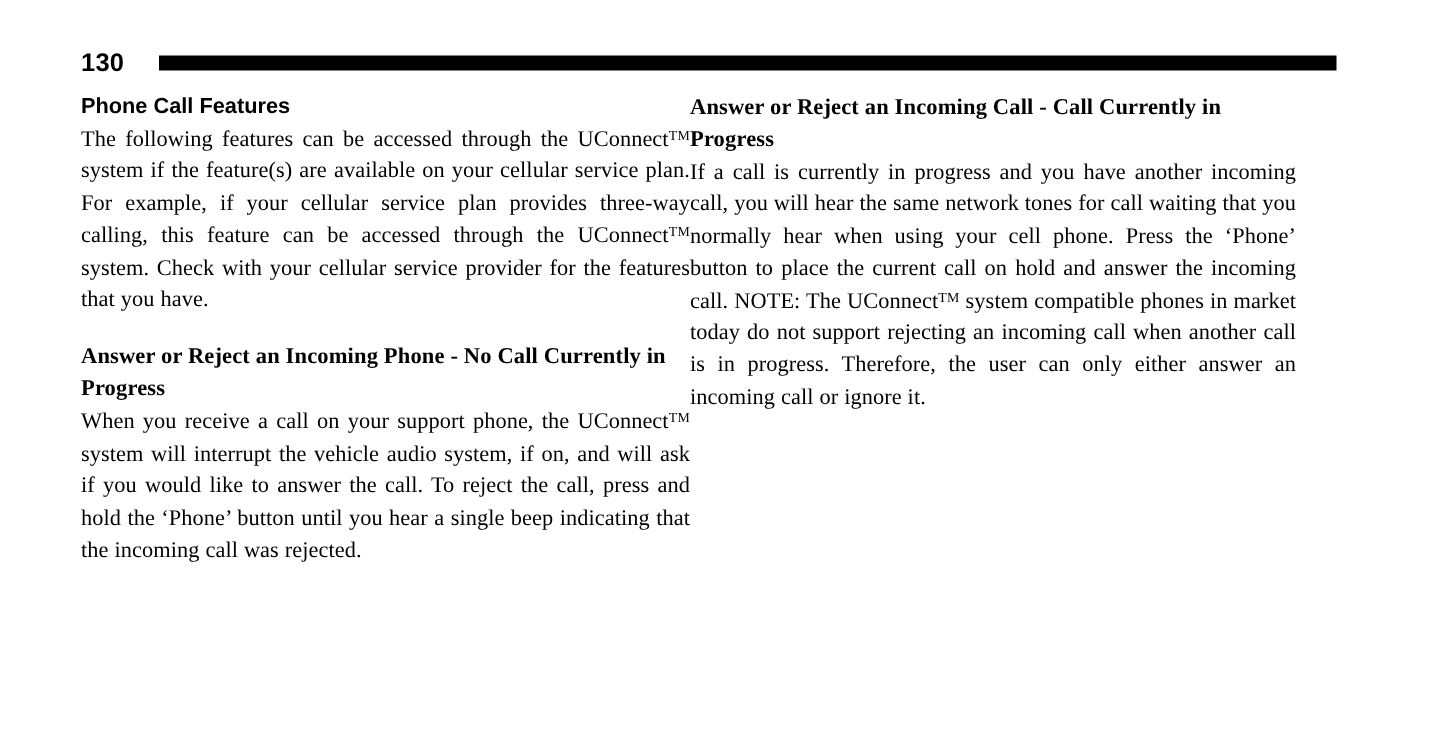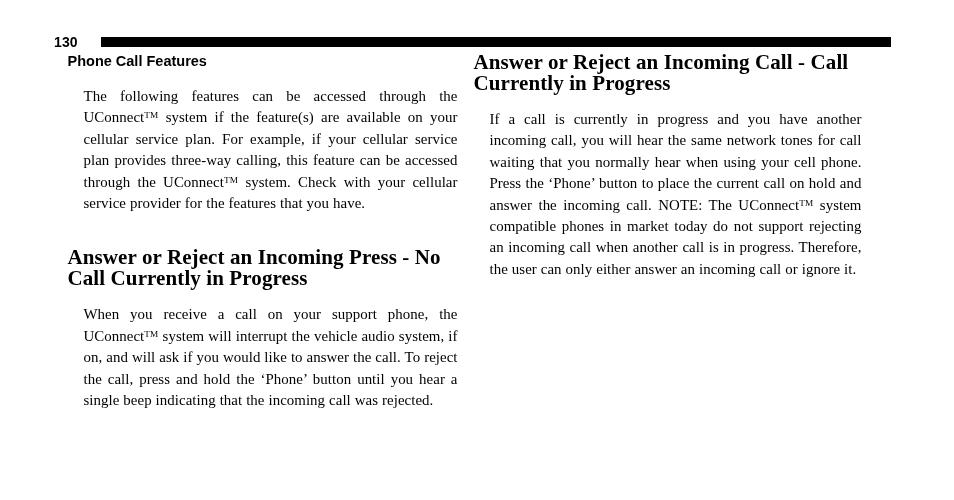--- a/index.html
+++ b/index.html
@@ -21,77 +21,77 @@
   .running-header {
     position: absolute;
     left: 54px;
     top: 34px;
     width: 837px;
     height: 16px;
     display: flex;
     align-items: center;
     font-family: "Liberation Sans", "DejaVu Sans", sans-serif;
     font-weight: bold;
-    font-size: 14px;
+    font-size: 17px;
     letter-spacing: 0.15px;
     text-align: center;
   }
   .running-header .page-number {
     margin-right: 12px;
   }
   .running-header .header-title {
     white-space: nowrap;
   }
   .header-rule {
     flex: 1 1 auto;
     height: 10px;
     background: #000000;
     margin-left: 11px;
   }
 
   
   .columns {
     position: absolute;
     left: 54px;
-    top: 52px;
+    top: 62px;
     width: 837px;
     height: 400px;
     display: flex;
-    justify-content: center;
+    justify-content: flex-start;
   }
   .column {
     width: 406px;
   }
   .column.right {
     width: 404px;
   }
 
   
   .h-sans {
     font-family: "Liberation Sans", "DejaVu Sans", sans-serif;
     font-weight: bold;
     font-size: 14.5px;
     line-height: 18px;
     margin: 0 0 3px 0;
     text-align: left;
   }
   .h-serif {
     font-family: "Liberation Serif", "DejaVu Serif", serif;
     font-weight: bold;
-    font-size: 21px;
+    font-size: 15px;
     line-height: 20.5px;
     margin: 0 0 2px 0;
     text-align: left;
     letter-spacing: 0.1px;
   }
   .para {
     font-family: "Liberation Serif", "DejaVu Serif", serif;
     font-size: 14.9px;
     line-height: 21.4px;
-    margin: 16px;
+    margin: 0;
     text-align: justify;
     text-justify: inter-word;
     letter-spacing: 0.05px;
     word-spacing: 0.2px;
   }
   .para.last-ragged {
     text-align: justify;
   }
   .block-gap {
     height: 17px;
@@ -114,21 +114,21 @@
 <div class="columns">
 
   <div class="column left">
 
     <h2 class="h-sans">Phone Call Features</h2>
 
     <p class="para"><span>The following features can be accessed through the UConnect</span><sup class="tm">TM</sup><span> system if the feature(s) are available on your cellular service plan. For example, if your cellular service plan provides three-way calling, this feature can be accessed through the UConnect</span><sup class="tm">TM</sup><span> system. Check with your cellular service provider for the features that you have.</span></p>
 
     <div class="block-gap"></div>
 
-    <h2 class="h-serif">Answer or Reject an Incoming Press - No Call Currently in Progress</h2>
+    <h2 class="h-serif">Answer or Reject an Incoming Phone - No Call Currently in Progress</h2>
 
     <p class="para"><span>When you receive a call on your support phone, the UConnect</span><sup class="tm">TM</sup><span> system will interrupt the vehicle audio system, if on, and will ask if you would like to answer the call. To reject the call, press and hold the ‘Phone’ button until you hear a single beep indicating that the incoming call was rejected.</span></p>
 
   </div>
 
   <div class="column right">
 
     <h2 class="h-serif">Answer or Reject an Incoming Call - Call Currently in Progress</h2>
 
     <p class="para"><span>If a call is currently in progress and you have another incoming call, you will hear the same network tones for call waiting that you normally hear when using your cell phone. Press the ‘Phone’ button to place the current call on hold and answer the incoming call. NOTE: The UConnect</span><sup class="tm">TM</sup><span> system compatible phones in market today do not support rejecting an incoming call when another call is in progress. Therefore, the user can only either answer an incoming call or ignore it.</span></p>

